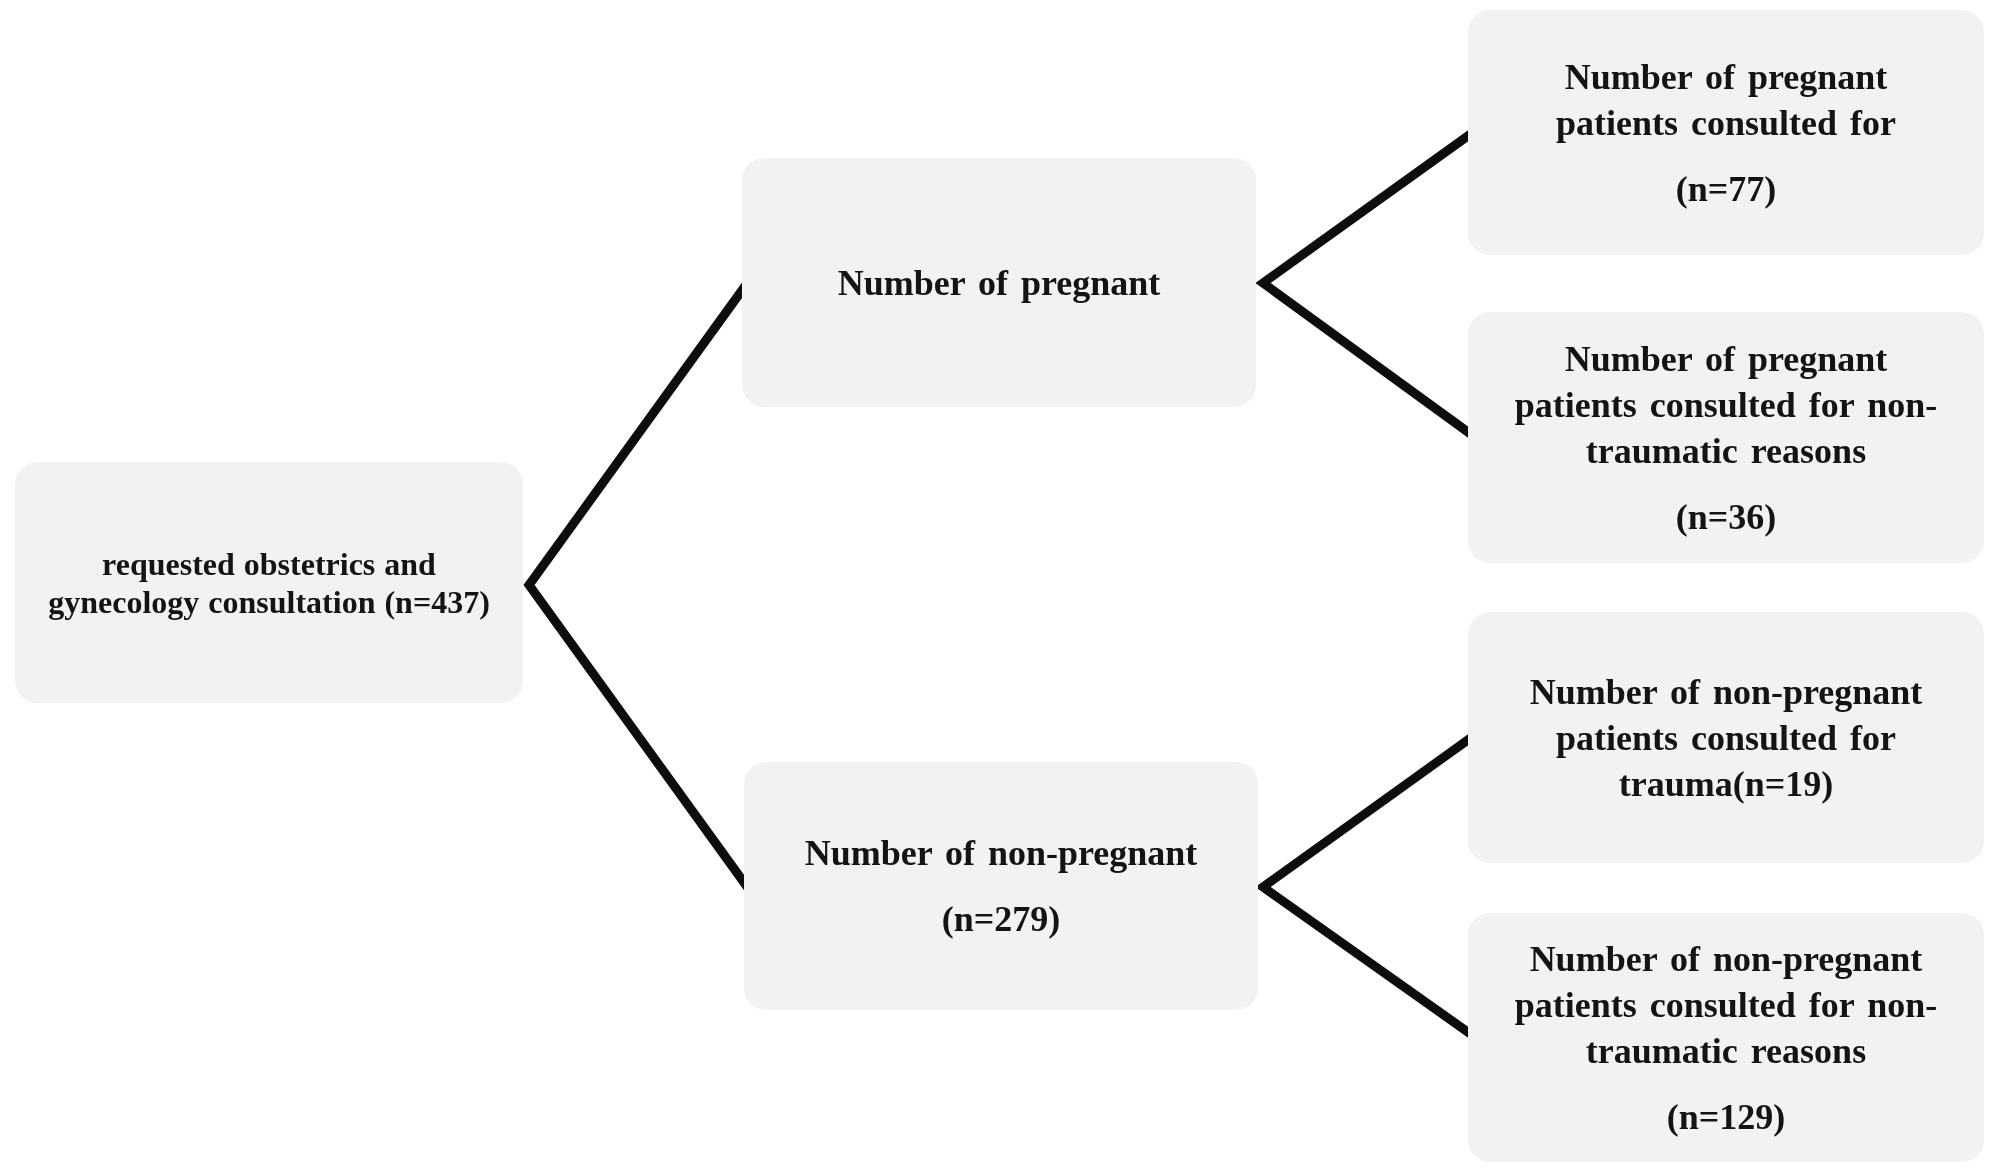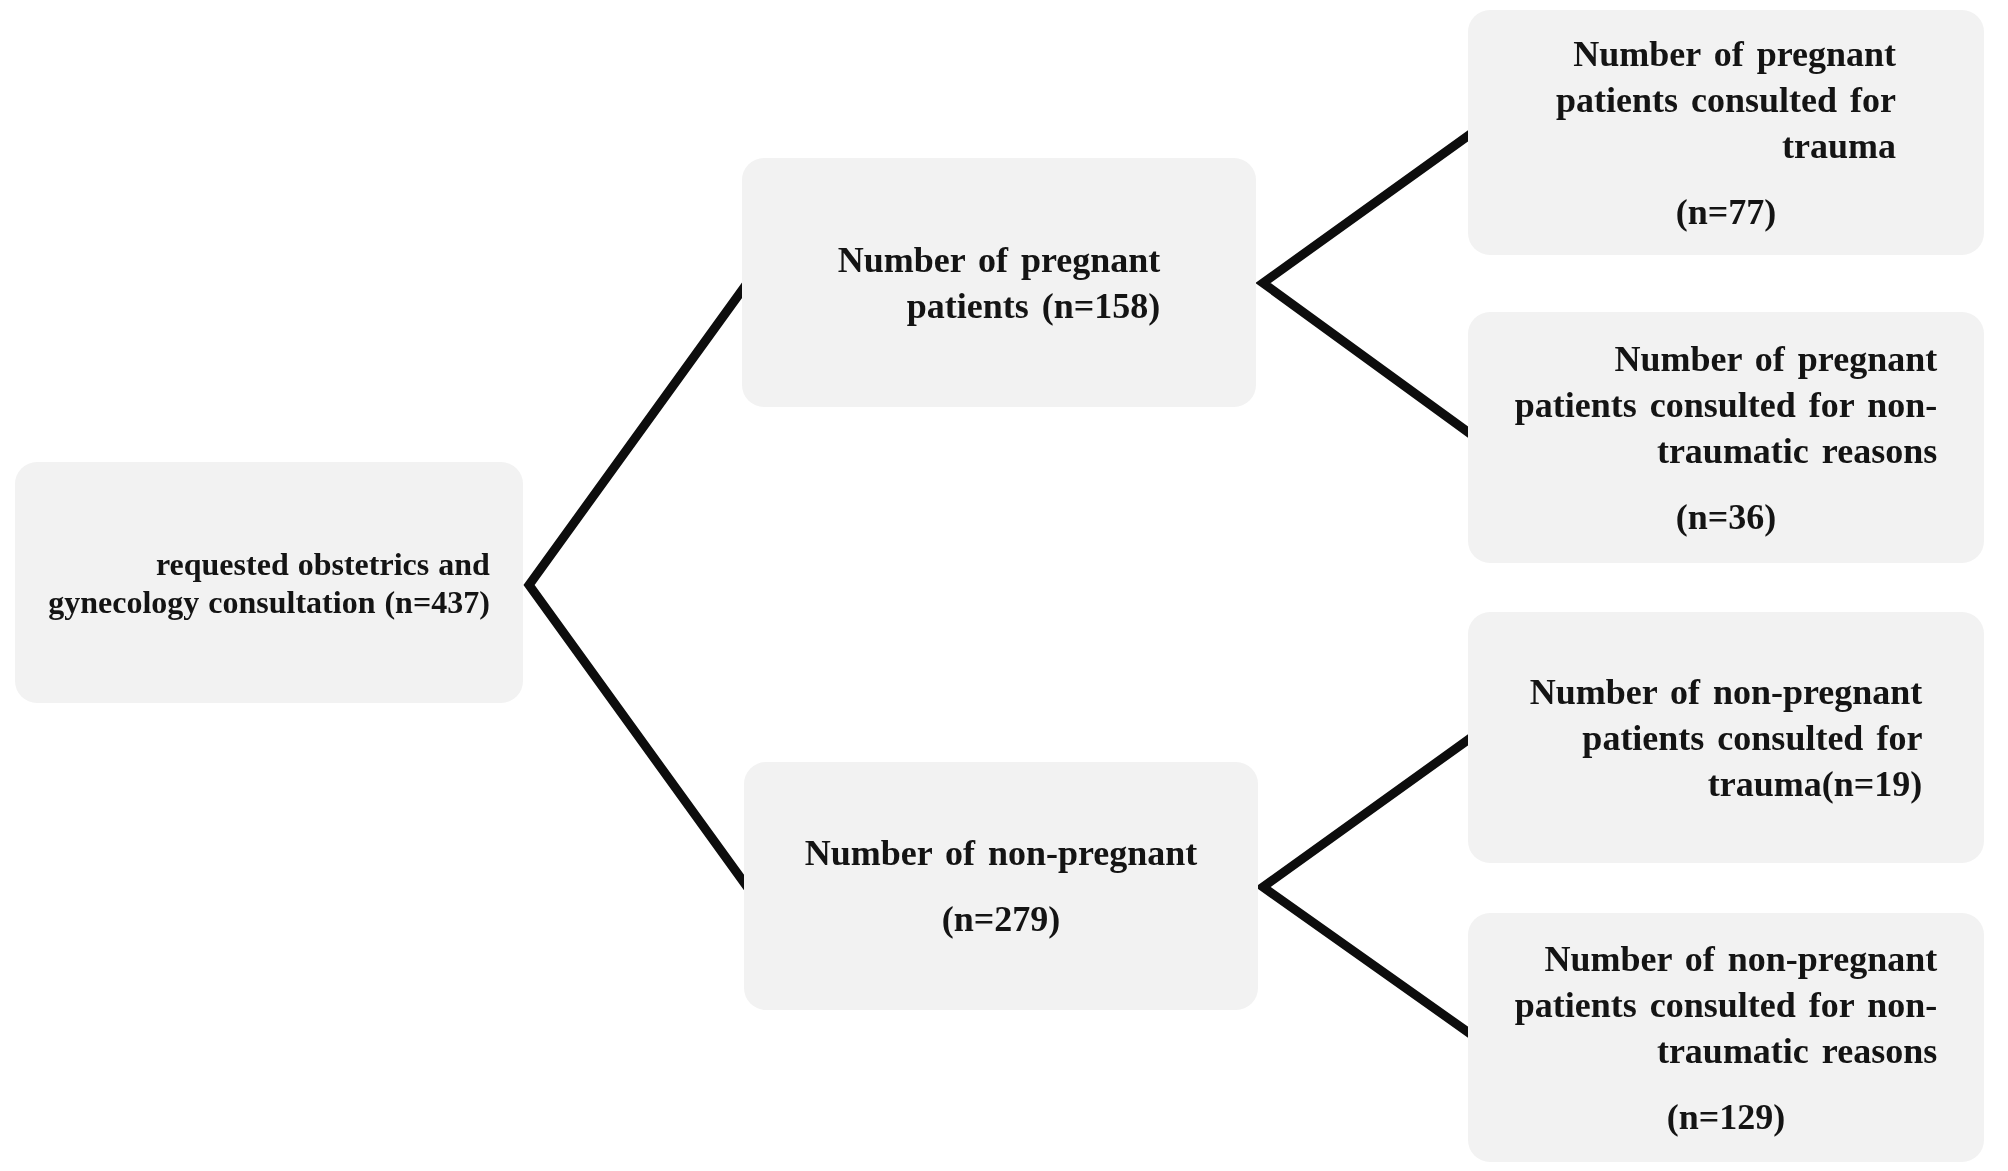--- a/index.html
+++ b/index.html
@@ -35,21 +35,21 @@
     background: var(--box-fill);
     border-radius: 22px;
     display: flex;
     flex-direction: column;
     align-items: center;
     justify-content: center;
     text-align: center;
     font-weight: 700;
     color: var(--text);
   }
-  .node .txt .t { display: block; text-align: right; }
+  .node .txt .t { display: block; }
   .big { font-size: 36px; line-height: 46px; word-spacing: 4px; }
   .small { font-size: 32px; line-height: 38px; word-spacing: 1px; }
   .count { margin-top: 20px; }
   
   .n-total        { left: 15px;   top: 462px; width: 508px; height: 241px; }
   .n-pregnant     { left: 742px;  top: 158px; width: 514px; height: 249px; }
   .n-nonpregnant  { left: 744px;  top: 762px; width: 514px; height: 248px; }
   .n-preg-trauma  { left: 1468px; top: 10px;  width: 516px; height: 245px; }
   .n-preg-nontr   { left: 1468px; top: 312px; width: 516px; height: 251px; }
   .n-nonpreg-tr   { left: 1468px; top: 612px; width: 516px; height: 251px; }
@@ -69,36 +69,34 @@
   <div class="node small n-total">
     <div class="txt">
       <span class="t">requested obstetrics and</span>
       <span class="t">gynecology consultation (n=437)</span>
     </div>
   </div>
 
   <div class="node big n-pregnant">
     <div class="txt">
       <span class="t">Number of pregnant</span>
-      <span class="t">patients (n=158)</span>
     </div>
   </div>
 
   <div class="node big n-nonpregnant">
     <div class="txt">
       <span class="t">Number of non-pregnant</span>
     </div>
     <div class="count">(n=279)</div>
   </div>
 
   <div class="node big n-preg-trauma">
     <div class="txt">
       <span class="t">Number of pregnant</span>
       <span class="t">patients consulted for</span>
-      <span class="t">trauma</span>
     </div>
     <div class="count">(n=77)</div>
   </div>
 
   <div class="node big n-preg-nontr">
     <div class="txt">
       <span class="t">Number of pregnant</span>
       <span class="t">patients consulted for non-</span>
       <span class="t">traumatic reasons</span>
     </div>

